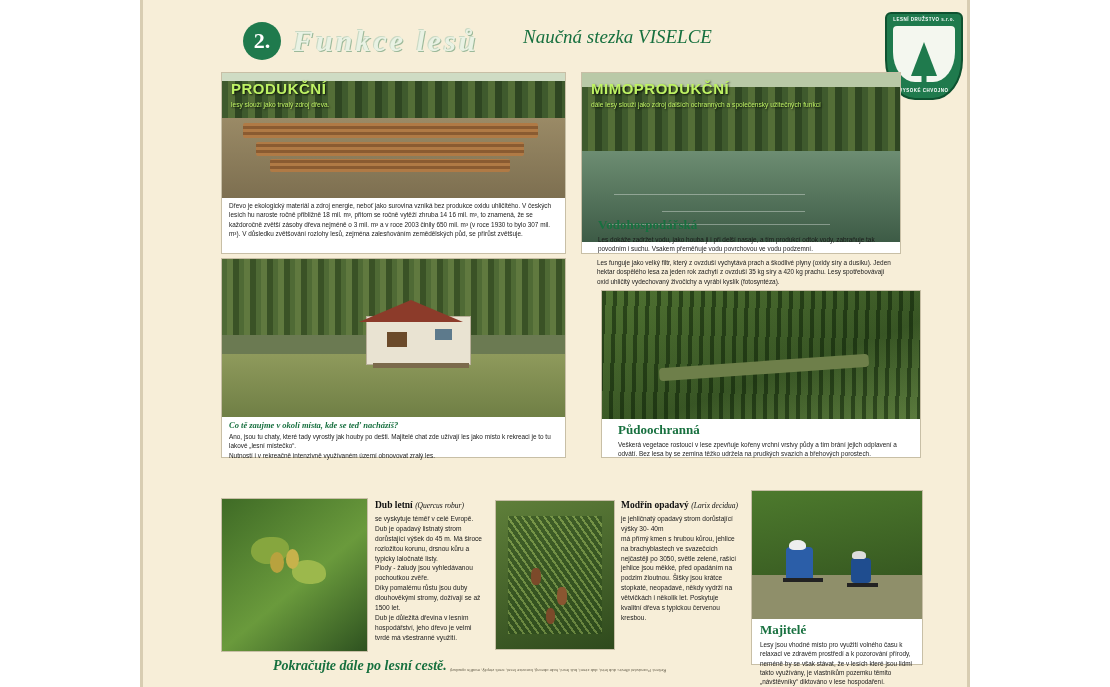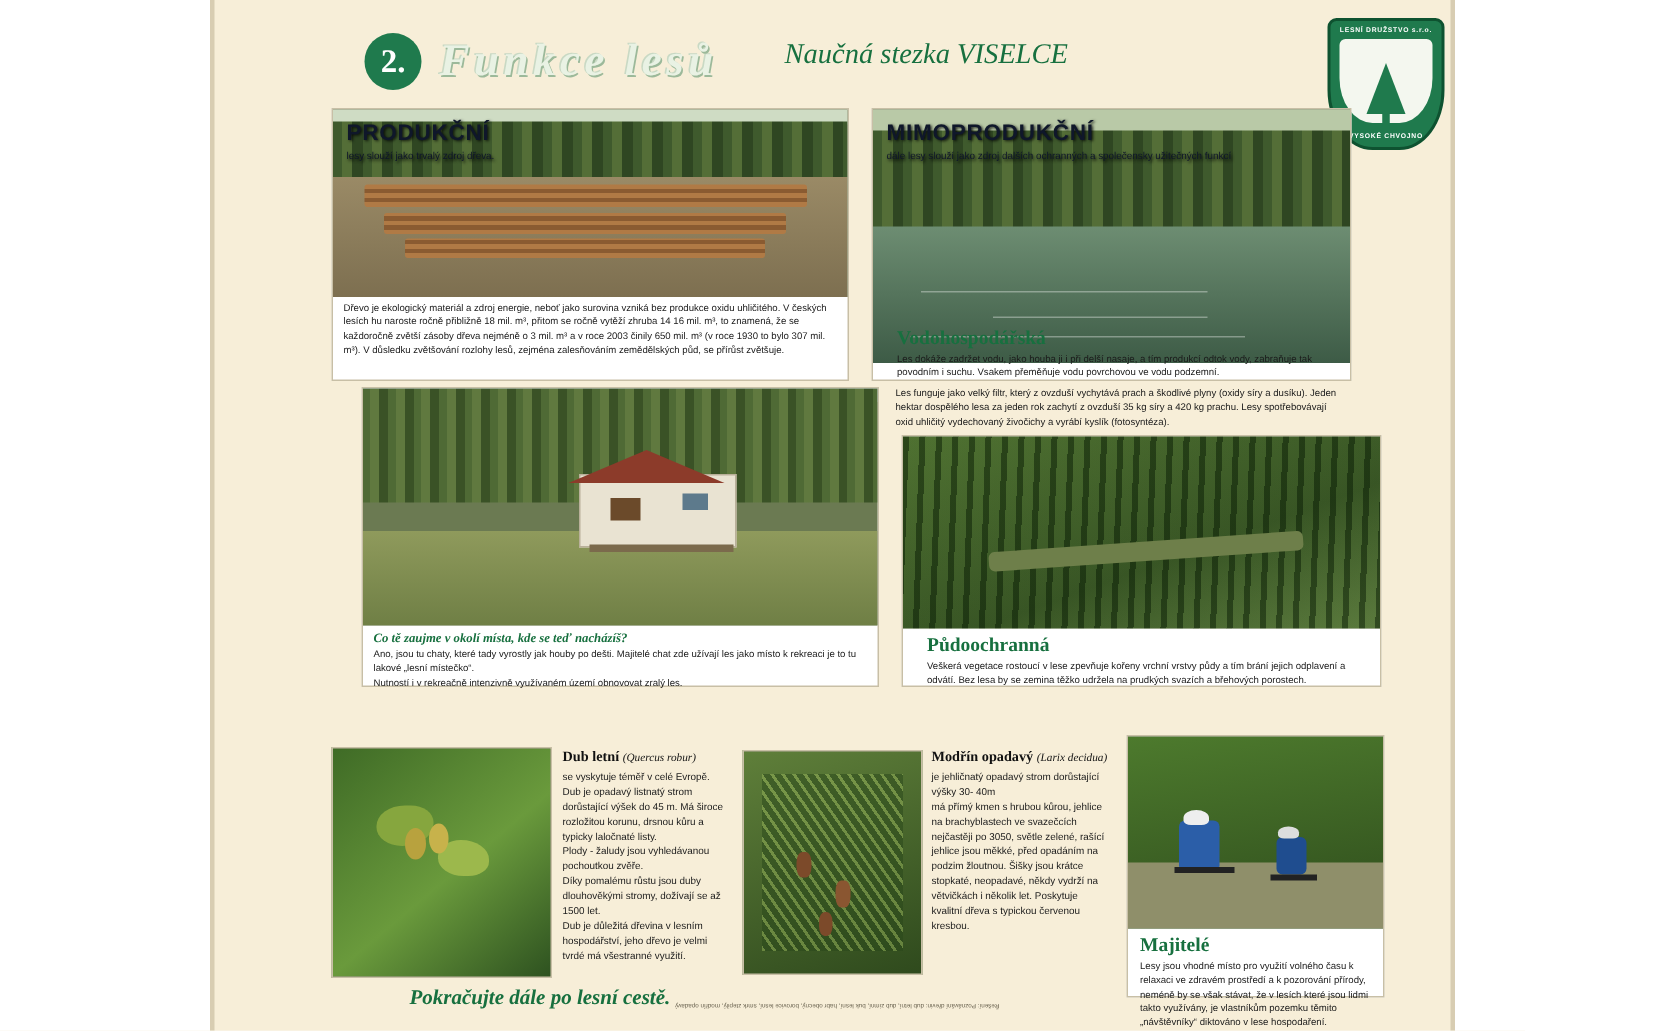--- a/index.html
+++ b/index.html
@@ -66,21 +66,21 @@
 
   
   .panel{position:absolute;background:#fff;border:1px solid #c8bfa6;box-sizing:border-box;}
   .photo{position:absolute;overflow:hidden;background:#6b7a52;}
   .cap-block{position:absolute;}
   .cap-h{
     font-family:"Liberation Serif",serif;font-weight:bold;font-size:13px;color:#17703f;margin-bottom:2px;
   }
   .cap-t{font-size:6.4px;line-height:1.45;color:#1a1a1a;}
   .ovl{
-    position:absolute;left:0;top:0;right:0;padding:7px 15px 9px 9px;color:#0f172a;
+    position:absolute;left:0;top:0;right:0;padding:7px 15px 9px 9px;color:#bef264;
   }
   .ovl h3{margin:0 0 3px 0;font-size:15px;font-weight:bold;letter-spacing:.5px;
     text-shadow:1px 1px 2px rgba(0,0,0,.8);}
   .ovl p{margin:0;font-size:6.6px;line-height:1.45;text-shadow:1px 1px 2px rgba(0,0,0,.9);}
 
   
   .sky{position:absolute;left:0;top:0;width:100%;height:45%;
        background:linear-gradient(#cfe0ef,#eef3f6);}
   .forestband{position:absolute;left:0;width:100%;
        background:repeating-linear-gradient(90deg,#3f5a2d 0 6px,#546e37 6px 13px,#2f4622 13px 20px);}
@@ -169,21 +169,21 @@
     <div class="cap-block" style="left:16px;top:144px;width:295px;">
       <div class="cap-h">Vodohospodářská</div>
       <div class="cap-t">Les dokáže zadržet vodu, jako houba ji i při delší nasaje, a tím produkcí odtok vody, zabraňuje tak povodním i suchu. Vsakem přeměňuje vodu povrchovou ve vodu podzemní.</div>
     </div>
   </div>
 
   <div class="cap-block" style="left:454px;top:258px;width:300px;">
     <div class="cap-t">Les funguje jako velký filtr, který z ovzduší vychytává prach a škodlivé plyny (oxidy síry a dusíku). Jeden hektar dospělého lesa za jeden rok zachytí z ovzduší 35 kg síry a 420 kg prachu. Lesy spotřebovávají oxid uhličitý vydechovaný živočichy a vyrábí kyslík (fotosyntéza).</div>
   </div>
 
-  <div class="panel" style="left:78px;top:258px;width:345px;height:200px;margin-left:20px;">
+  <div class="panel" style="left:78px;top:258px;width:345px;height:200px;">
     <div class="photo" style="left:0;top:0;width:343px;height:158px;">
       <div class="sky" style="height:6%;background:#cfe0ef;"></div>
       <div class="forestband" style="top:0;height:48%;
            background:repeating-linear-gradient(90deg,#4f6a35 0 5px,#60793f 5px 11px,#3a5226 11px 17px);"></div>
       <div class="ground" style="height:40%;background:linear-gradient(#8f9a5c,#6f7f45);"></div>
 
       <div style="position:absolute;left:42%;top:36%;width:30%;height:30%;background:#e9e3d2;border:1px solid #b9b09a;"></div>
       <div style="position:absolute;left:40%;top:26%;width:0;height:0;border-left:52px solid transparent;border-right:52px solid transparent;border-bottom:22px solid #8c3b2a;"></div>
       <div style="position:absolute;left:48%;top:46%;width:6%;height:10%;background:#6b4a2a;"></div>
       <div style="position:absolute;left:62%;top:44%;width:5%;height:7%;background:#5d7a8c;"></div>

